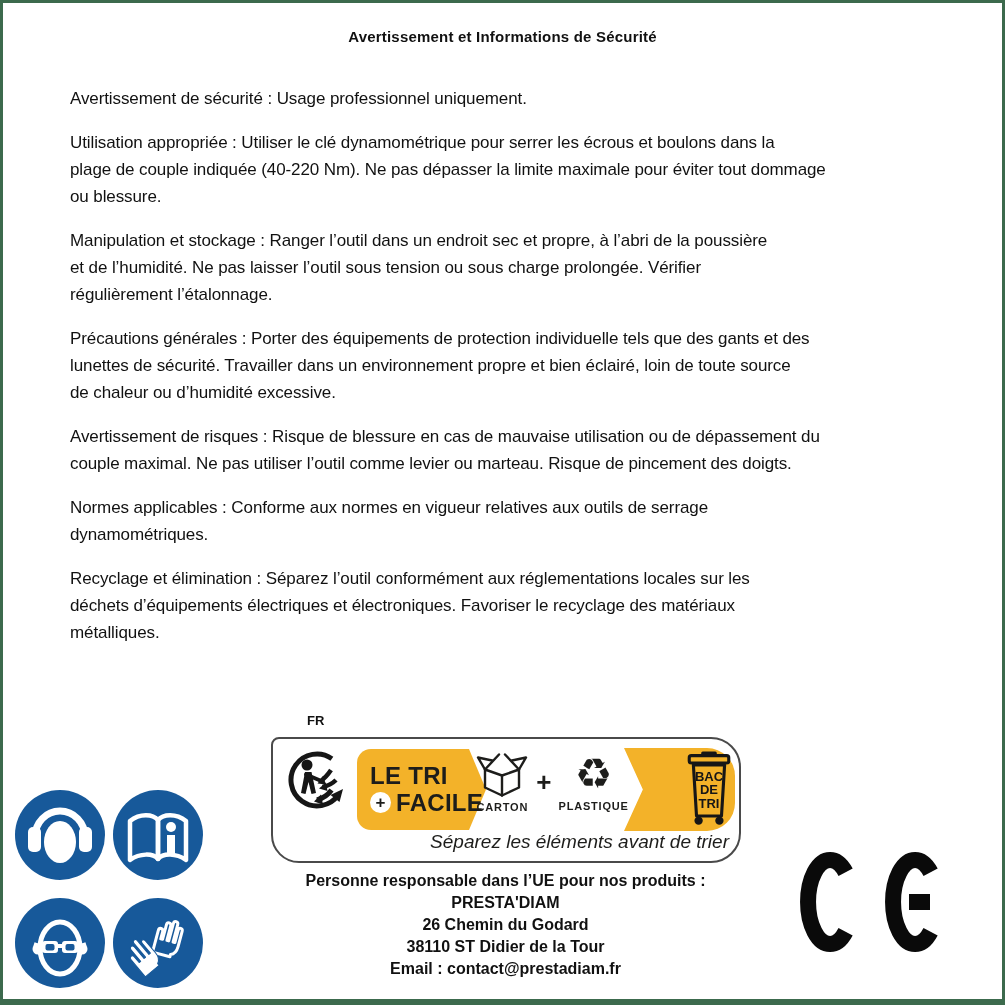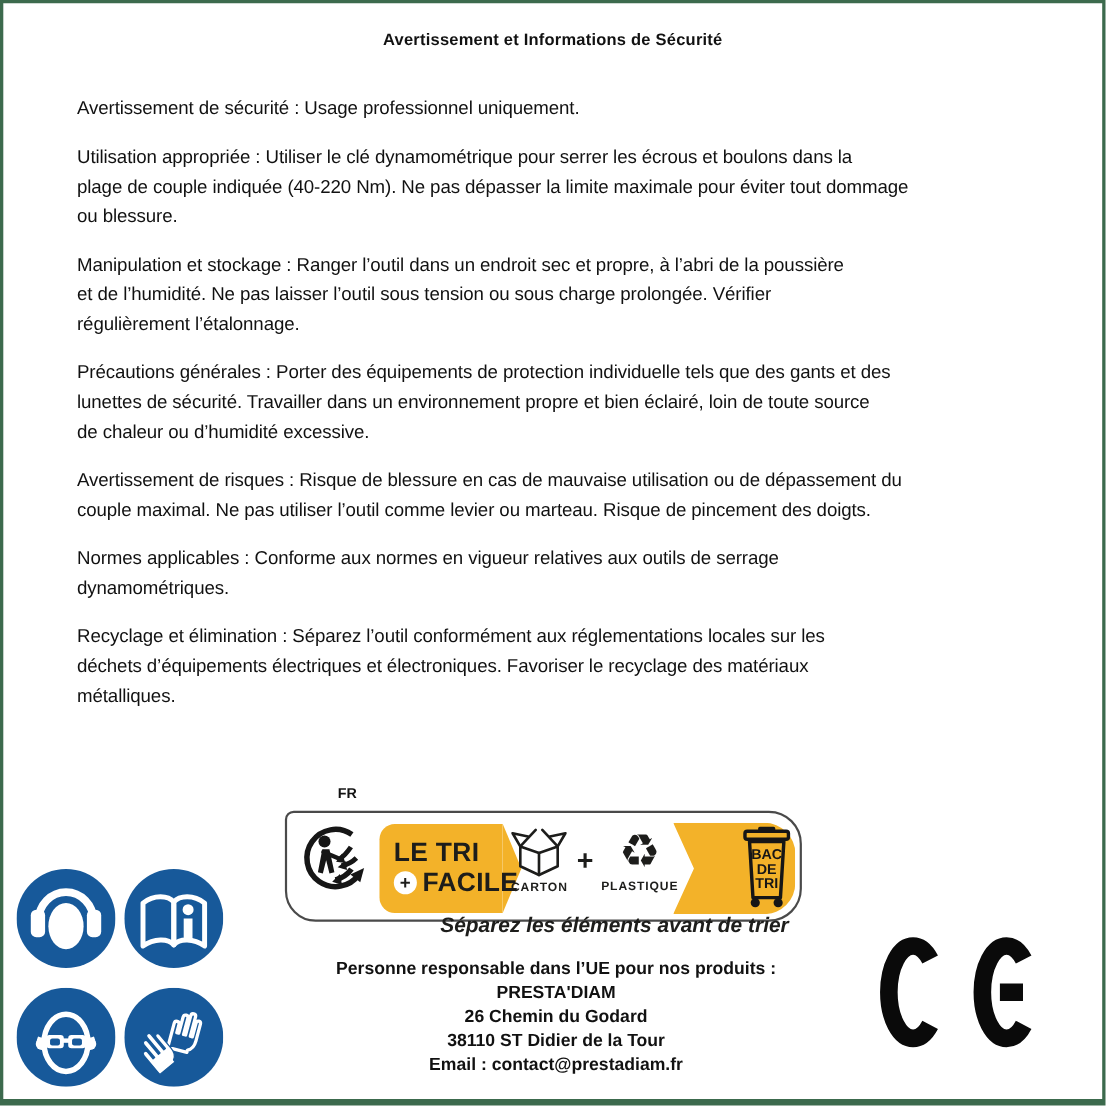--- a/index.html
+++ b/index.html
@@ -15,21 +15,21 @@
   .para{margin:0 0 17px 0;}
   .para .line{font-size:17px;line-height:27px;white-space:nowrap;letter-spacing:-.1px;}
 
   
   .safety-icon{position:absolute;width:90px;height:90px;}
 
   
   .fr-code{position:absolute;left:268px;top:710px;font-size:13px;font-weight:bold;margin-left:36px;}
 
   
-  .tri-label{position:absolute;left:256px;top:734px;width:470px;height:101px;
+  .tri-label{position:absolute;left:268px;top:734px;width:470px;height:126px;
     background:#fff;border:2px solid #4a4a4a;border-radius:8px 30px 30px 28px;
     box-sizing:border-box;}
   .triman{position:absolute;left:13px;top:9px;}
   .yellowA{position:absolute;left:84px;top:10px;width:112px;height:81px;
     background:#F3B229;border-radius:14px 0 0 14px;}
   .yellowA-point{position:absolute;left:196px;top:10px;width:17px;height:81px;
     background:#F3B229;clip-path:polygon(0 0,100% 50%,0 100%);}
   .tagline{position:absolute;left:97px;top:23px;color:#1d1d1b;font-weight:800;
     font-size:24px;line-height:27px;letter-spacing:.3px;}
   .tagline .row2{display:flex;align-items:center;gap:5px;}
@@ -37,21 +37,21 @@
     font-size:17px;font-weight:800;display:flex;align-items:center;justify-content:center;line-height:1;}
   .materials{position:absolute;left:200px;top:12px;width:158px;display:flex;
     justify-content:center;align-items:flex-start;gap:7px;}
   .mat-col{display:flex;flex-direction:column;align-items:center;}
   .mat-caption{font-size:11px;font-weight:bold;letter-spacing:.8px;color:#1d1d1b;margin-top:3px;}
   .mat-sep{font-size:26px;font-weight:800;color:#1d1d1b;margin-top:16px;}
   .recycle-glyph{font-family:"DejaVu Sans", sans-serif;font-size:42px;line-height:46px;color:#1d1d1b;}
   .yellowB{position:absolute;left:351px;top:9px;width:111px;height:83px;background:#F3B229;
     border-radius:0 28px 28px 0;clip-path:polygon(0 0,100% 0,100% 100%,0 100%,17% 50%);}
   .bin{position:absolute;left:410px;top:12px;}
-  .instruction{position:absolute;right:10px;top:92px;font-size:19px;font-weight:bold;
+  .instruction{position:absolute;right:10px;top:92px;font-size:19px;font-weight:normal;
     font-style:italic;color:#1d1d1b;white-space:nowrap;}
 
   
   .responsible{position:absolute;left:250px;top:867px;width:505px;text-align:center;
     font-weight:bold;font-size:16px;line-height:22px;}
 
   
   .ce{position:absolute;left:797px;top:844px;}
 </style>
 </head>

